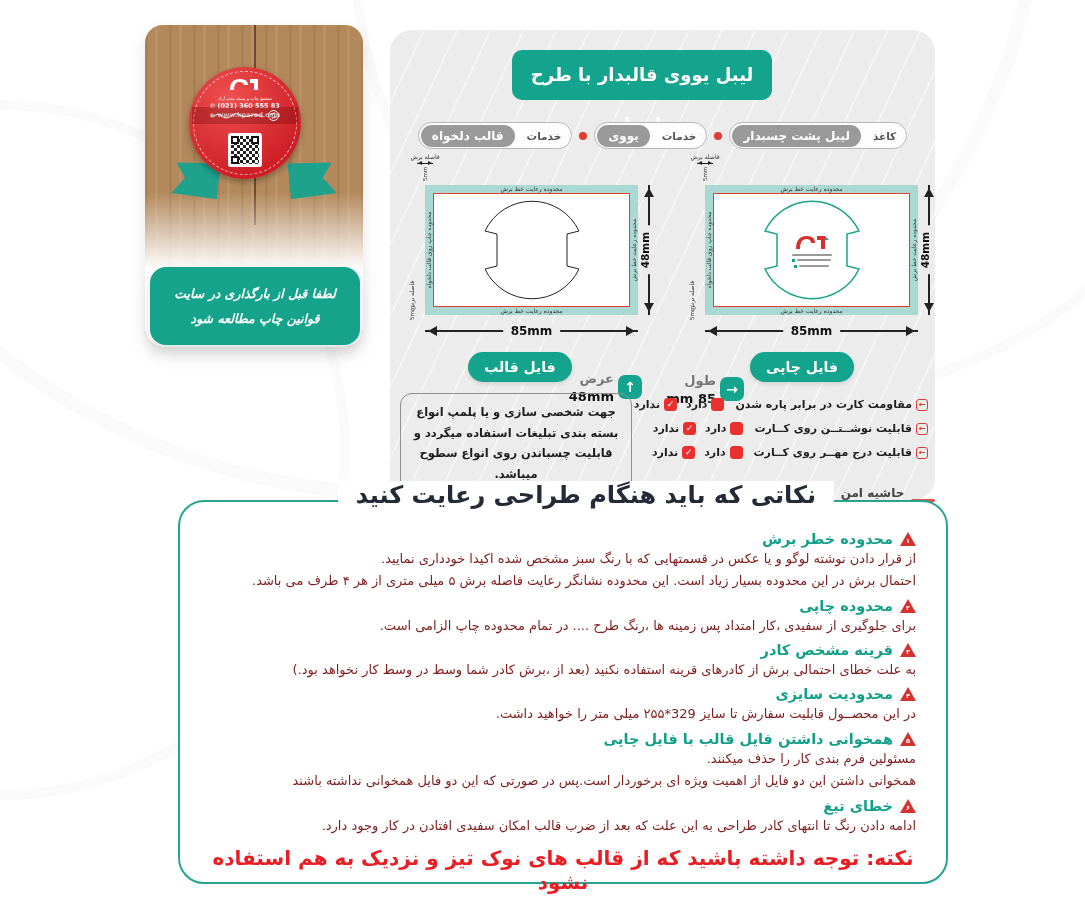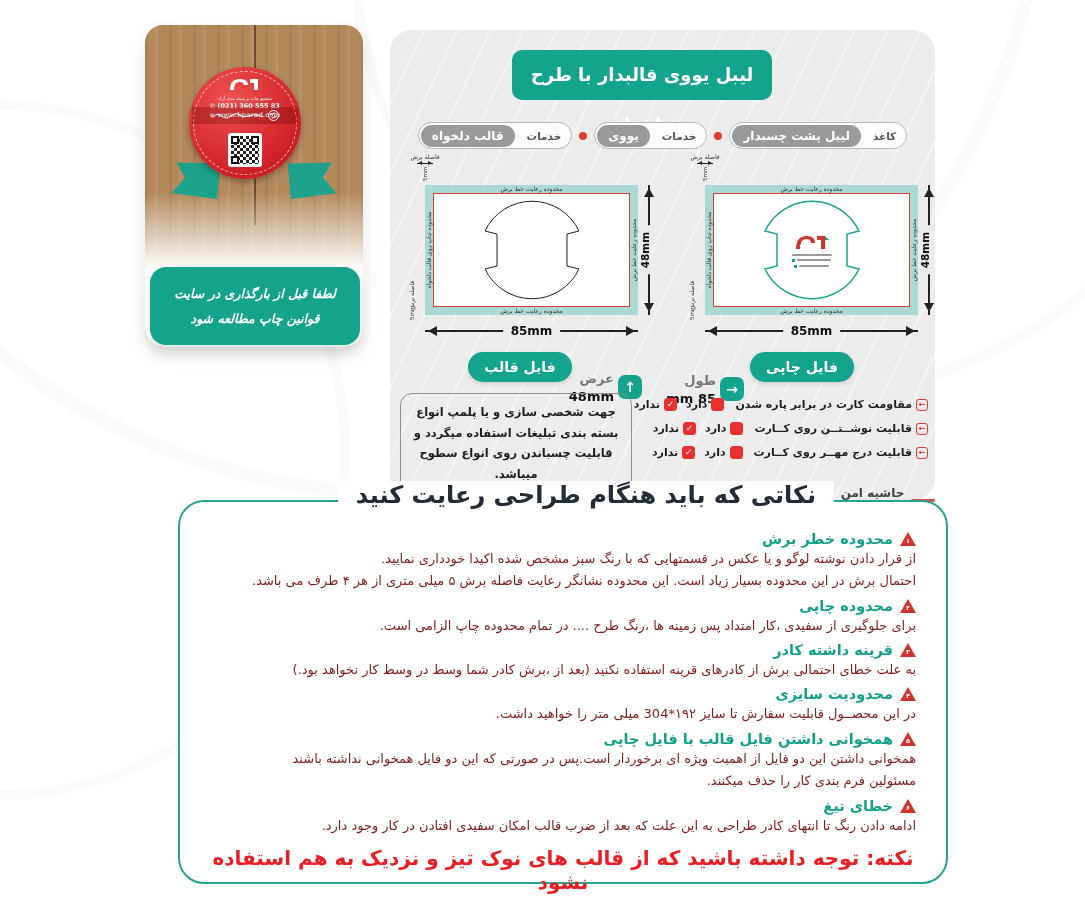--- a/index.html
+++ b/index.html
@@ -390,44 +390,44 @@
           <span>محدوده چاپی</span>
         </div>
         <div class="sec-line">برای جلوگیری از سفیدی ،کار امتداد پس زمینه ها ،رنگ طرح .... در تمام محدوده چاپ الزامی است.</div>
       </div>
 
       <div class="sec">
         <div class="sec-head">
           <span class="tri">
               <span class="num">۳</span>
             </span>
-          <span>قرینه داشته کادر</span>
+          <span>قرینه مشخص کادر</span>
         </div>
         <div class="sec-line">به علت خطای احتمالی برش از کادرهای قرینه استفاده نکنید (بعد از ،برش کادر شما وسط در وسط کار نخواهد بود.)</div>
       </div>
 
       <div class="sec">
         <div class="sec-head">
           <span class="tri">
               <span class="num">۴</span>
             </span>
           <span>محدودیت سایزی</span>
         </div>
-        <div class="sec-line">در این محصــول قابلیت سفارش تا سایز ۱۹۲*304 میلی متر را خواهید داشت.</div>
+        <div class="sec-line">در این محصــول قابلیت سفارش تا سایز 329*۲۵۵ میلی متر را خواهید داشت.</div>
       </div>
 
       <div class="sec">
         <div class="sec-head">
           <span class="tri">
               <span class="num">۵</span>
             </span>
           <span>همخوانی داشتن فایل قالب با فایل چاپی</span>
         </div>
+        <div class="sec-line">مسئولین فرم بندی کار را حذف میکنند.</div>
         <div class="sec-line">همخوانی داشتن این  دو فایل از اهمیت ویژه ای برخوردار است.پس در صورتی که این دو فایل همخوانی نداشته باشند</div>
-        <div class="sec-line">مسئولین فرم بندی کار را حذف میکنند.</div>
       </div>
 
       <div class="sec">
         <div class="sec-head">
           <span class="tri">
               <span class="num">۶</span>
             </span>
           <span>خطای تیغ</span>
         </div>
         <div class="sec-line">ادامه دادن رنگ تا انتهای کادر طراحی به این علت که بعد از ضرب قالب امکان سفیدی افتادن در کار وجود دارد.</div>

